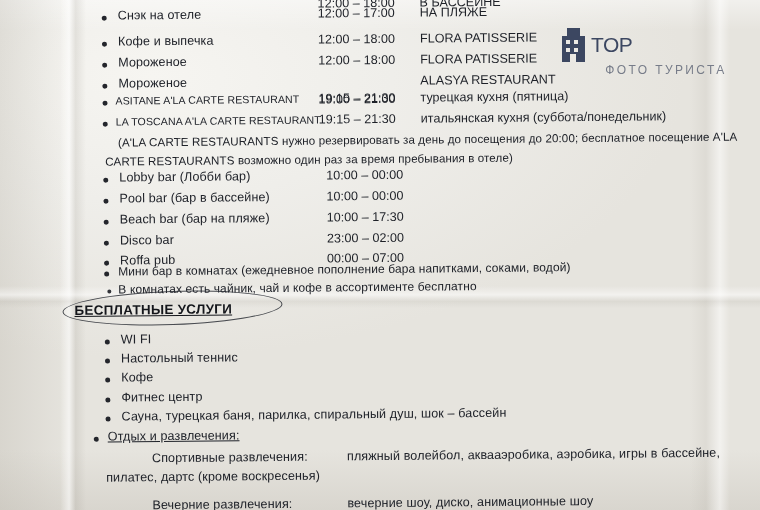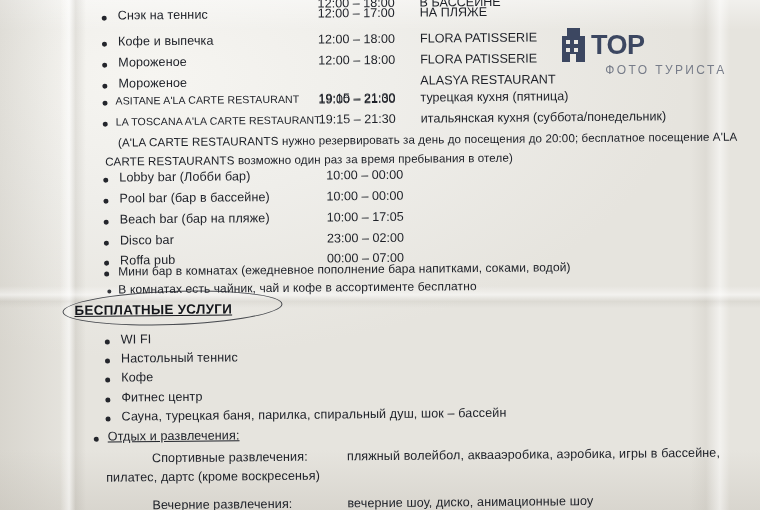--- a/index.html
+++ b/index.html
@@ -126,22 +126,22 @@
     display: flex;
     align-items: center;
     gap: 4px;
     justify-content: flex-start;
   }
   .wm-icon {
     width: 27px; height: 34px;
     position: relative;
   }
   .wm-top {
-    font-size: 27px;
-    font-weight: bold;
+    font-size: 21px;
+    font-weight: normal;
     color: #2e3a57;
     letter-spacing: -0.5px;
     line-height: 34px;
   }
   .wm-hotels {
     font-size: 27px;
     font-weight: bold;
     color: #7f8694;
     letter-spacing: -0.5px;
     line-height: 34px;
@@ -183,21 +183,21 @@
   <div class="crease v1"></div>
   <div class="crease v2"></div>
   <div class="crease h1"></div>
 
   <div class="doc">
 
     <div class="col-time" style="left:320px; top:-4px;">12:00 – 18:00</div>
     <div class="col-place" style="left:422px; top:-4px;">В БАССЕЙНЕ</div>
 
     <div class="bullet" style="left:104px; top:13px;"></div>
-    <div class="line" style="left:120px; top:6px;">Снэк на теннис</div>
+    <div class="line" style="left:120px; top:6px;">Снэк на отеле</div>
     <div class="col-time" style="left:320px; top:6px;">12:00 – 17:00</div>
     <div class="col-place" style="left:422px; top:6px;">НА ПЛЯЖЕ</div>
 
     <div class="bullet" style="left:104px; top:39px;"></div>
     <div class="line" style="left:120px; top:32px;">Кофе и выпечка</div>
     <div class="col-time" style="left:320px; top:32px;">12:00 – 18:00</div>
     <div class="col-place" style="left:422px; top:32px;">FLORA PATISSERIE</div>
 
     <div class="bullet" style="left:104px; top:60px;"></div>
     <div class="line" style="left:120px; top:53px;">Мороженое</div>
@@ -225,21 +225,21 @@
     <div class="bullet" style="left:104px; top:175px;"></div>
     <div class="line" style="left:120px; top:168px;">Lobby bar (Лобби бар)</div>
     <div class="col-time" style="left:327px; top:168px;">10:00 – 00:00</div>
 
     <div class="bullet" style="left:104px; top:196px;"></div>
     <div class="line" style="left:120px; top:189px;">Pool bar (бар в бассейне)</div>
     <div class="col-time" style="left:327px; top:189px;">10:00 – 00:00</div>
 
     <div class="bullet" style="left:104px; top:217px;"></div>
     <div class="line" style="left:120px; top:210px;">Beach bar (бар на пляже)</div>
-    <div class="col-time" style="left:327px; top:210px;">10:00 – 17:05</div>
+    <div class="col-time" style="left:327px; top:210px;">10:00 – 17:30</div>
 
     <div class="bullet" style="left:104px; top:238px;"></div>
     <div class="line" style="left:120px; top:231px;">Disco bar</div>
     <div class="col-time" style="left:327px; top:231px;">23:00 – 02:00</div>
 
     <div class="bullet" style="left:104px; top:258px;"></div>
     <div class="line" style="left:120px; top:251px;">Roffa pub</div>
     <div class="col-time" style="left:327px; top:251px;">00:00 – 07:00</div>
 
     <div class="bullet" style="left:104px; top:269px;"></div>

